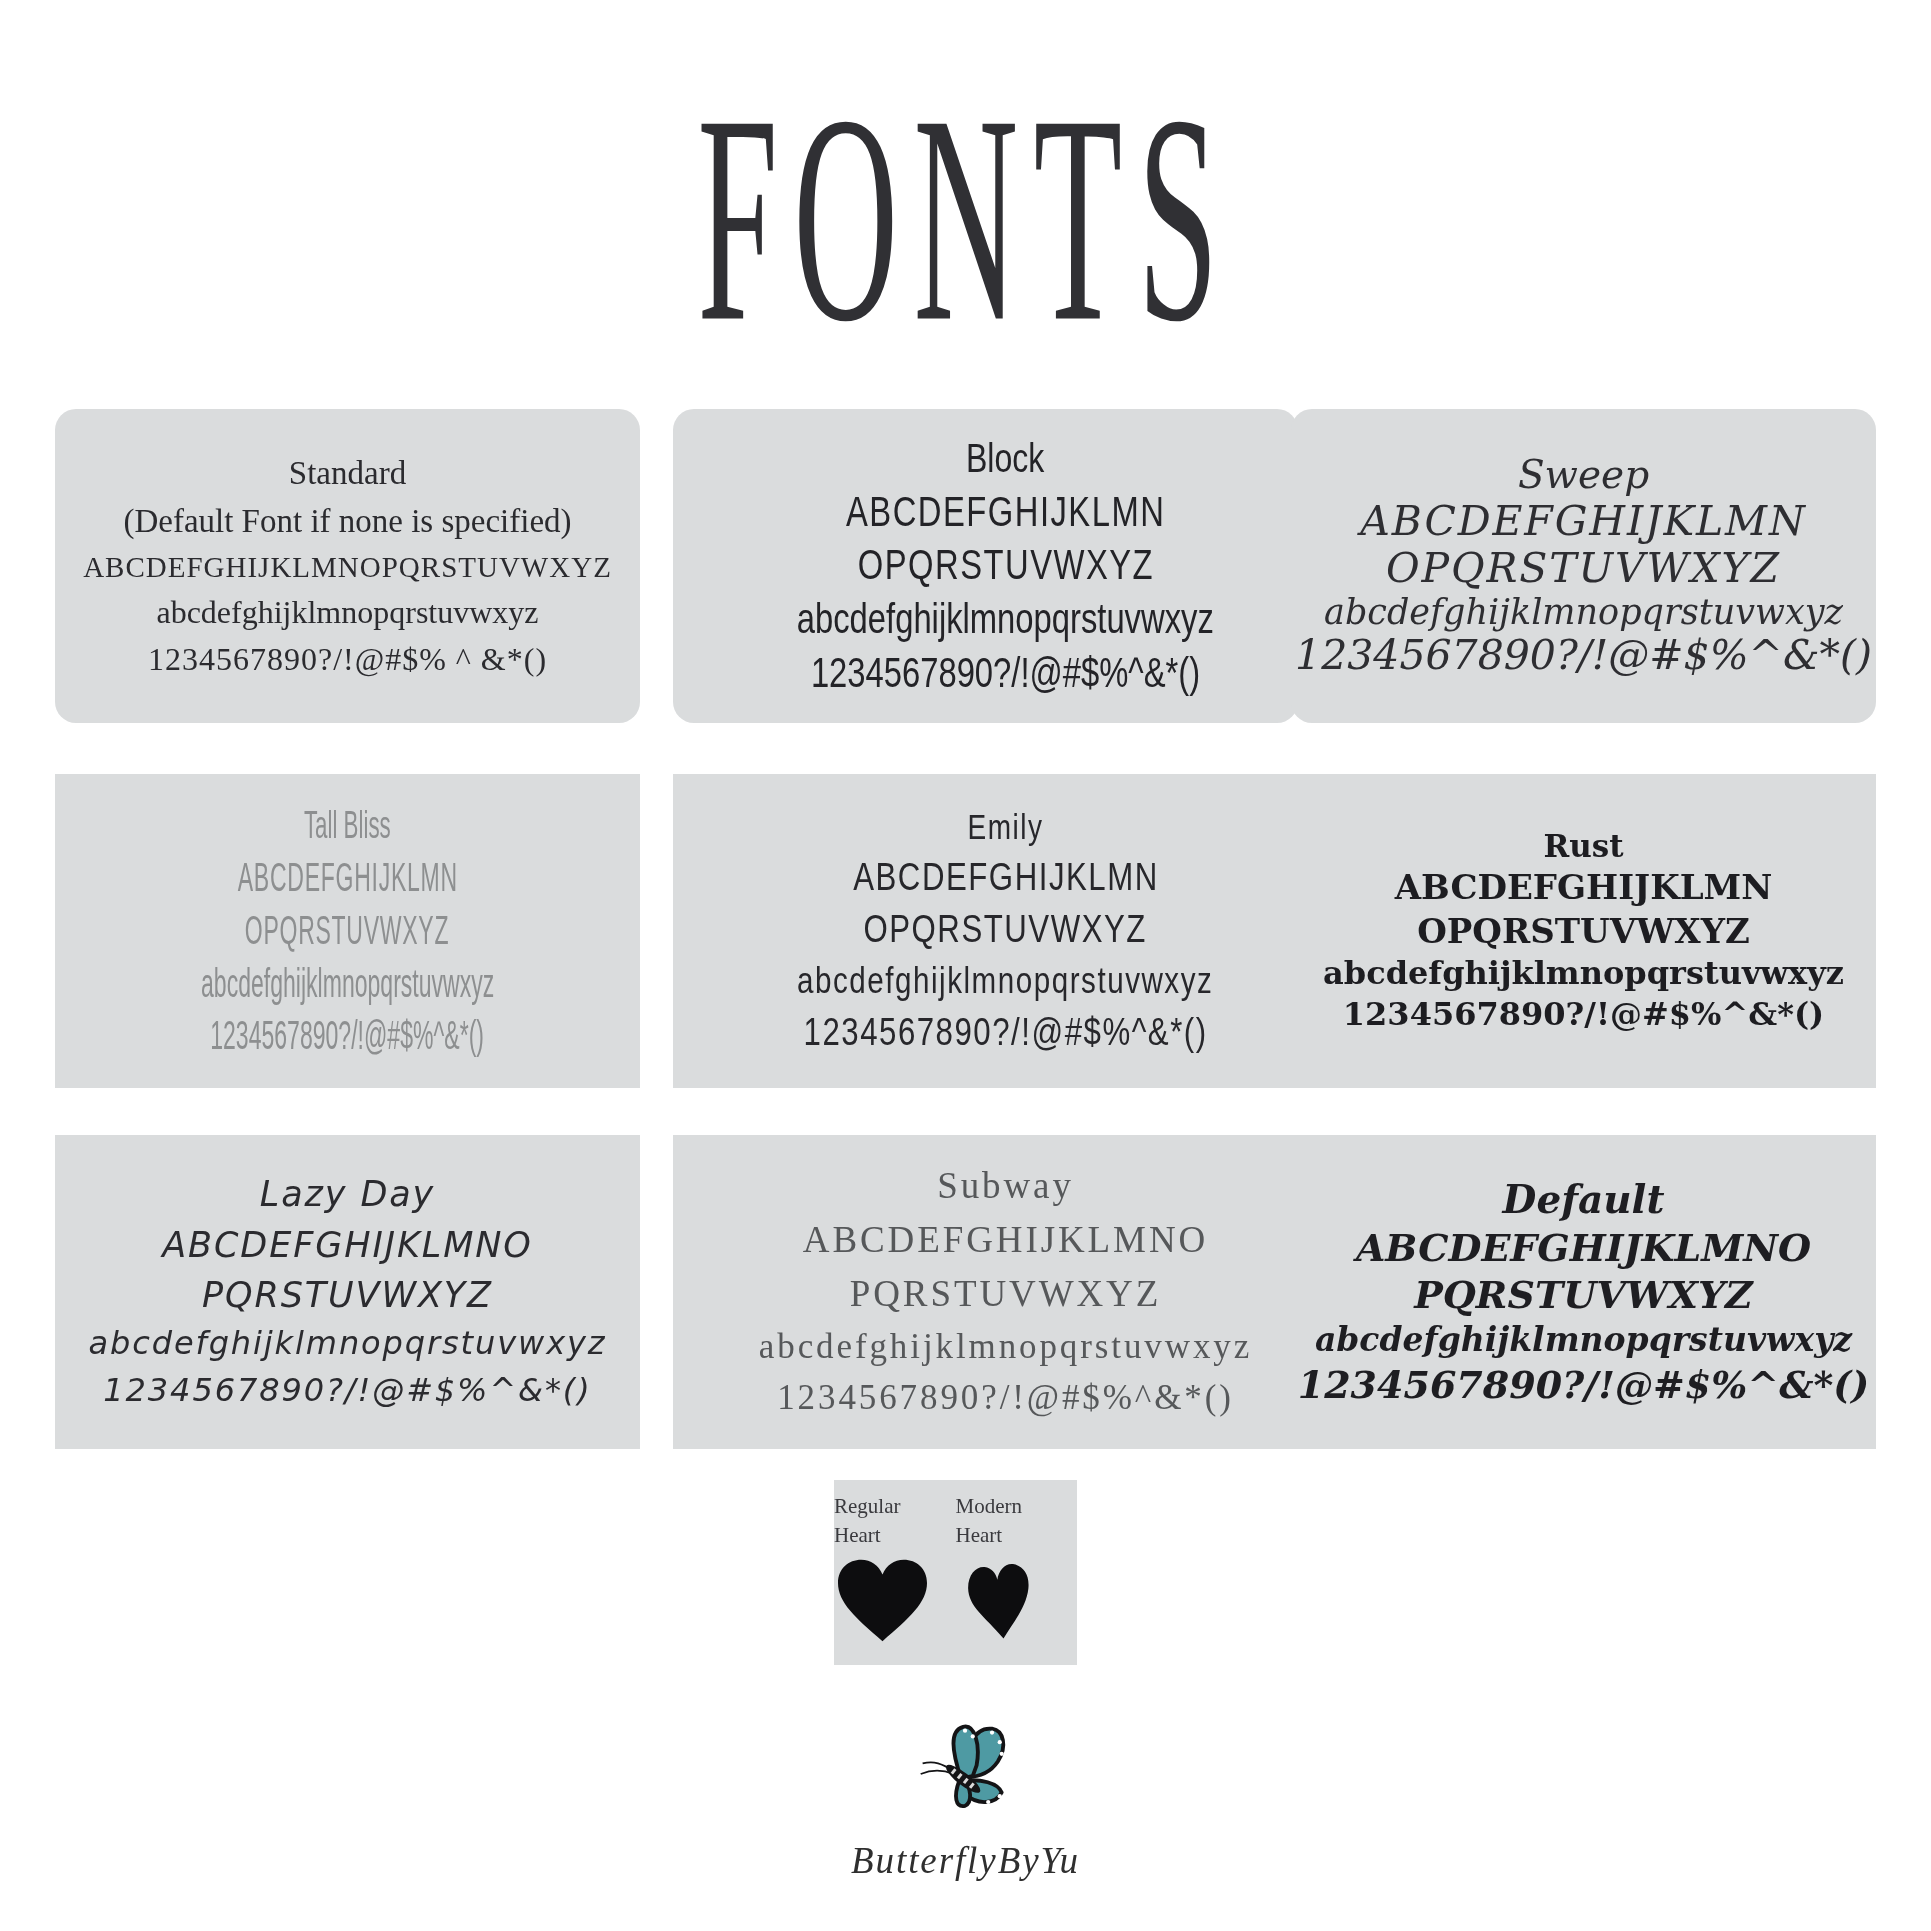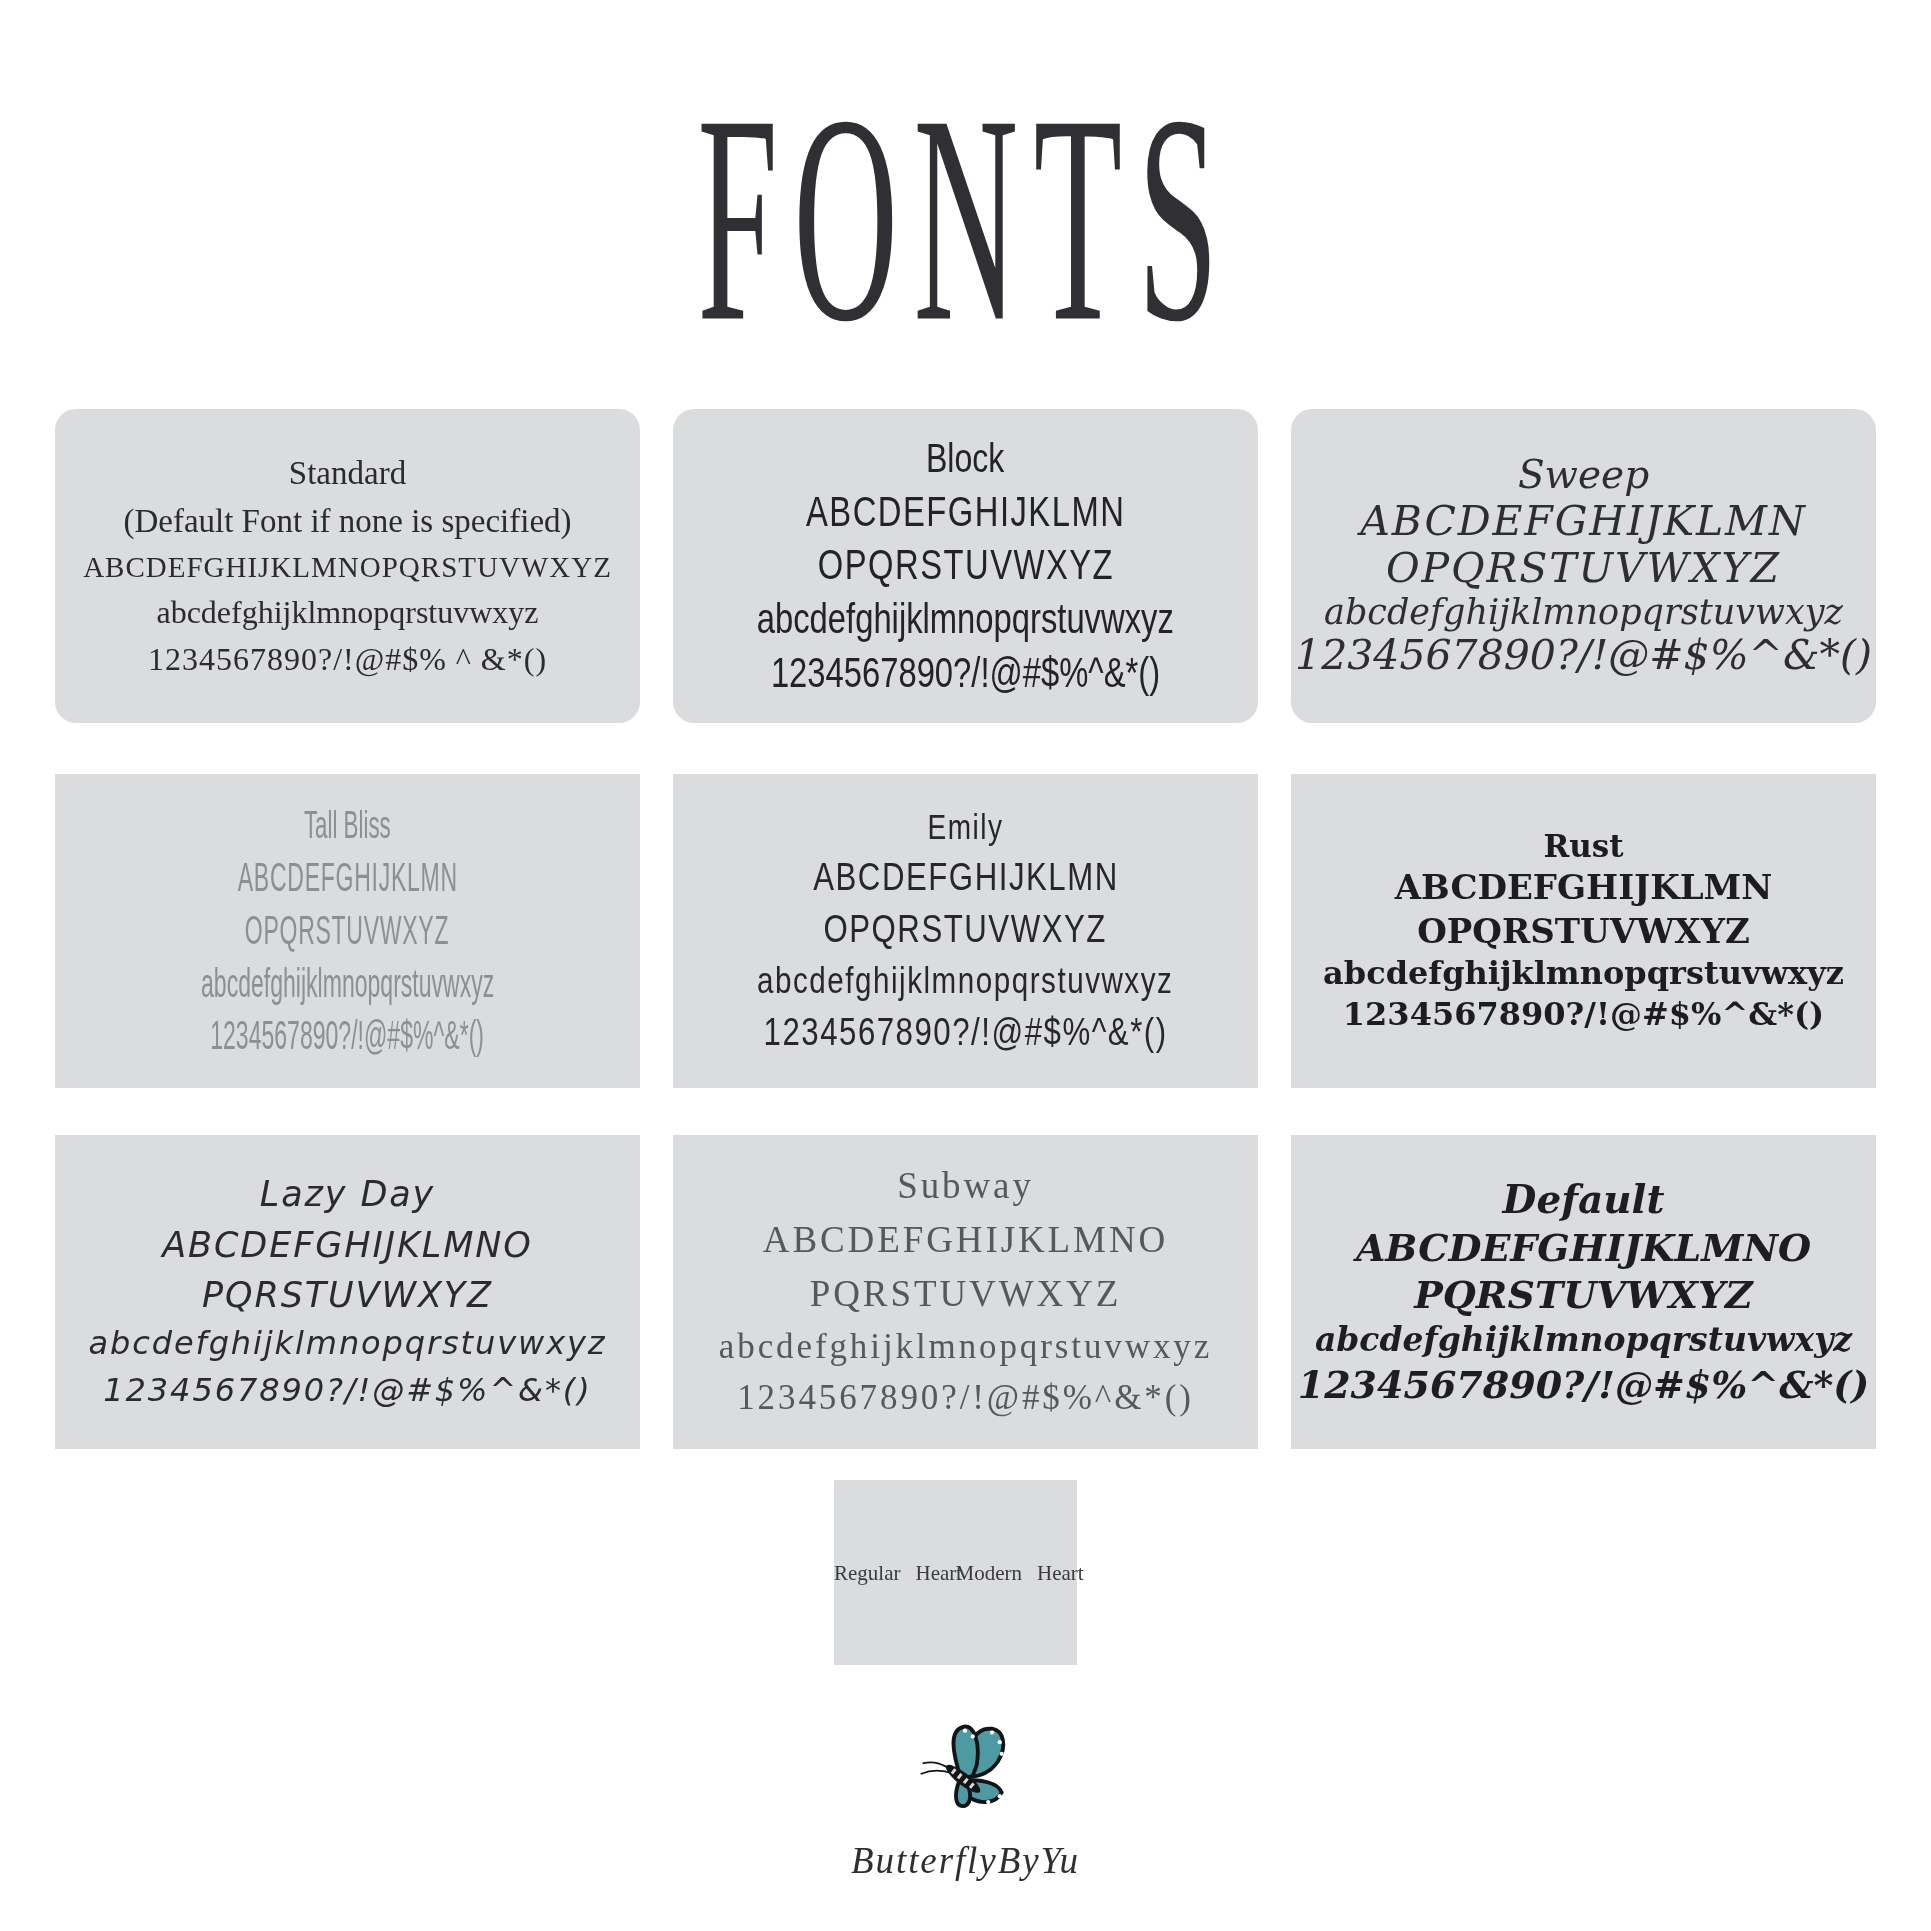--- a/index.html
+++ b/index.html
@@ -13,21 +13,21 @@
               font-size:145px;letter-spacing:15.4px;color:#303034;
               transform:scaleY(2.05);transform-origin:center;font-weight:400;}
 
   
   .fontbox{position:absolute;width:585px;height:314px;background:#dadcdd;
            display:flex;flex-direction:column;align-items:center;justify-content:center;
            text-align:center;gap:11.6px;}
   .fontbox .line{display:block;white-space:nowrap;line-height:1.05;transform-origin:center;}
 
   .r1{top:409px;border-radius:21px;} .r2{top:774px;} .r3{top:1135px;}
-  .c1{left:55px;} .c2{left:673px;} .c3{left:1291px;}
+  .c1{left:55px;} .c2{left:673px;padding-left:40px;} .c3{left:1291px;}
 
   
   .f-standard{font-family:"Liberation Serif", serif;color:#2b2b2f;gap:13.5px;}
   .f-standard .fname{font-size:33px;}
   .f-standard .fsub{font-size:33px;}
   .f-standard .fupper{font-size:29px;letter-spacing:1px;}
   .f-standard .flower{font-size:32px;}
   .f-standard .fsym{font-size:32px;letter-spacing:1px;}
 
   
@@ -88,21 +88,21 @@
   .f-sophia{font-family:"DejaVu Serif", serif;font-weight:bold;font-style:italic;color:#1e1e22;gap:7.7px;}
   .f-sophia .fname{font-size:39px;}
   .f-sophia .fupper{font-size:38px;}
   .f-sophia .flower{font-size:33px;}
   .f-sophia .fsym{font-size:38px;}
 
   
   .hearts-box{position:absolute;left:834px;top:1480px;width:243px;height:185px;
               background:#dadcdd;display:flex;align-items:flex-start;justify-content:space-around;
               padding-top:13.5px;box-sizing:border-box;}
-  .heart-col{display:flex;align-items:flex-end;gap:15px;width:50%;}
+  .heart-col{display:flex;flex-direction:column;align-items:flex-start;gap:4px;width:50%;}
   .heart-label{font-family:"Liberation Serif", serif;font-size:21px;line-height:1.2;
                color:#3a3a3e;text-align:center;}
   .heart-glyph{margin-top:3.9px;}
 
   
   .logo{position:absolute;left:0;top:1721px;width:1931px;display:flex;
         flex-direction:column;align-items:center;gap:9.7px;}
   .brand-text{font-family:"Liberation Serif", serif;font-style:italic;font-size:37px;
               color:#2f2f2f;letter-spacing:1.9px;}
 </style>

